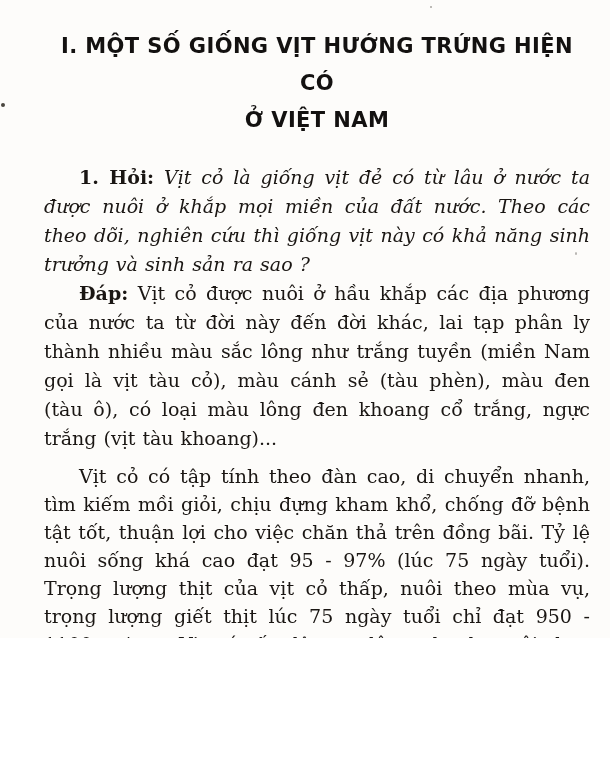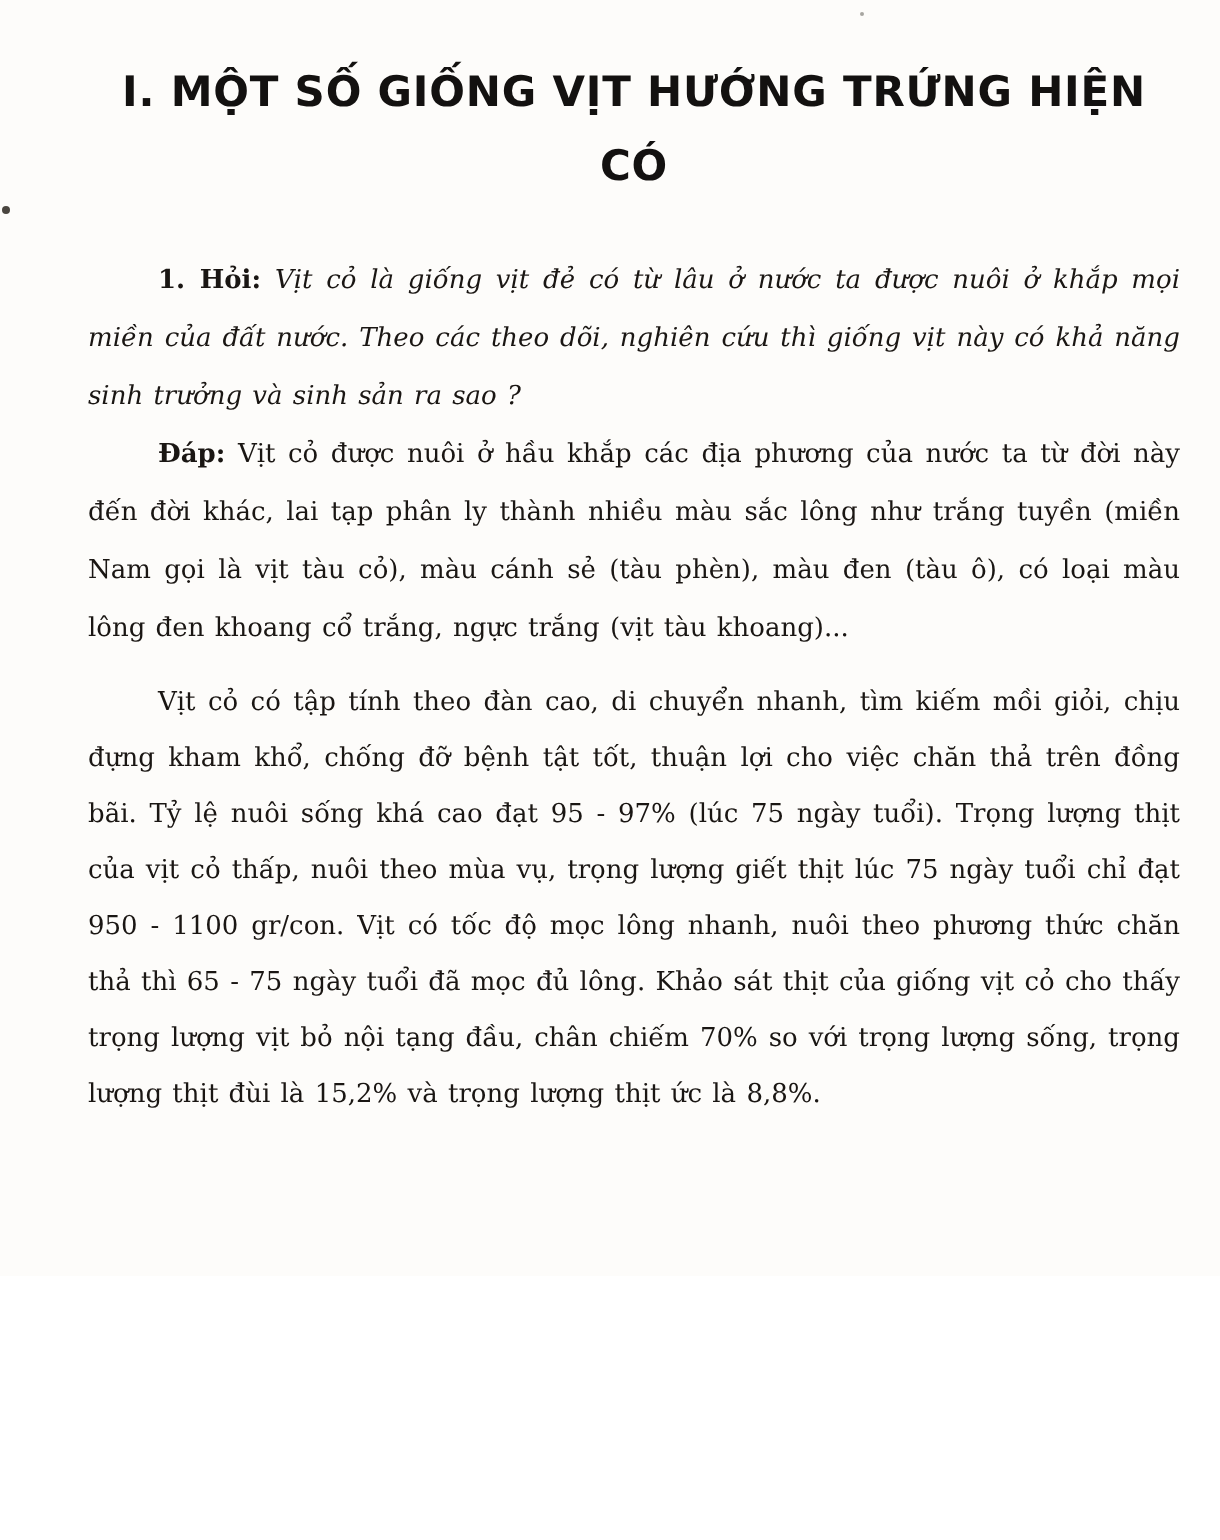--- a/index.html
+++ b/index.html
@@ -34,21 +34,21 @@
     line-height: 37px;
     text-align: center;
     letter-spacing: 0.4px;
     color: #131110;
     margin: 0;
   }
   .title .tline {
     display: block;
   }
   .para {
-    font-size: 13px;
+    font-size: 19px;
     line-height: 29px;
     text-align: justify;
     text-indent: 35px;
     margin: 0;
     word-spacing: 1px;
   }
   .para.question {
     margin-top: 24px;
     font-style: italic;
   }
@@ -82,20 +82,21 @@
   <span class="speck s1"></span>
   <span class="speck s2"></span>
   <span class="speck s3"></span>
   <span class="speck s4"></span>
   <span class="speck s5"></span>
 
   <div class="textblock">
 
     <h1 class="title">
       <span class="tline">I. MỘT SỐ GIỐNG VỊT HƯỚNG TRỨNG HIỆN CÓ</span>
+      <span class="tline">Ở VIỆT NAM</span>
     </h1>
 
     <p class="para question">
       <b class="lead">1. Hỏi:</b>
       <i>Vịt cỏ là giống vịt đẻ có từ lâu ở nước ta được nuôi ở khắp mọi miền của đất nước. Theo các theo dõi, nghiên cứu thì giống vịt này có khả năng sinh trưởng và sinh sản ra sao ?</i>
     </p>
 
     <p class="para answer">
       <b class="lead">Đáp:</b>
       <span>Vịt cỏ được nuôi ở hầu khắp các địa phương của nước ta từ đời này đến đời khác, lai tạp phân ly thành nhiều màu sắc lông như trắng tuyền (miền Nam gọi là vịt tàu cỏ), màu cánh sẻ (tàu phèn), màu đen (tàu ô), có loại màu lông đen khoang cổ trắng, ngực trắng (vịt tàu khoang)...</span>

